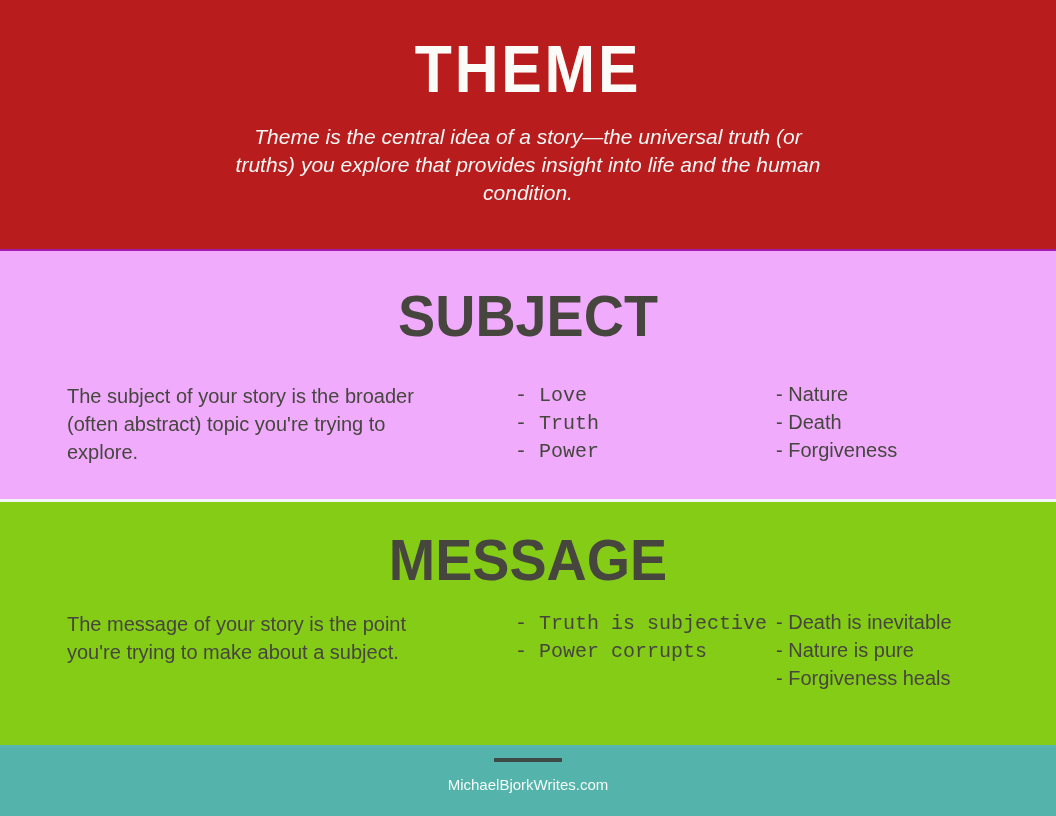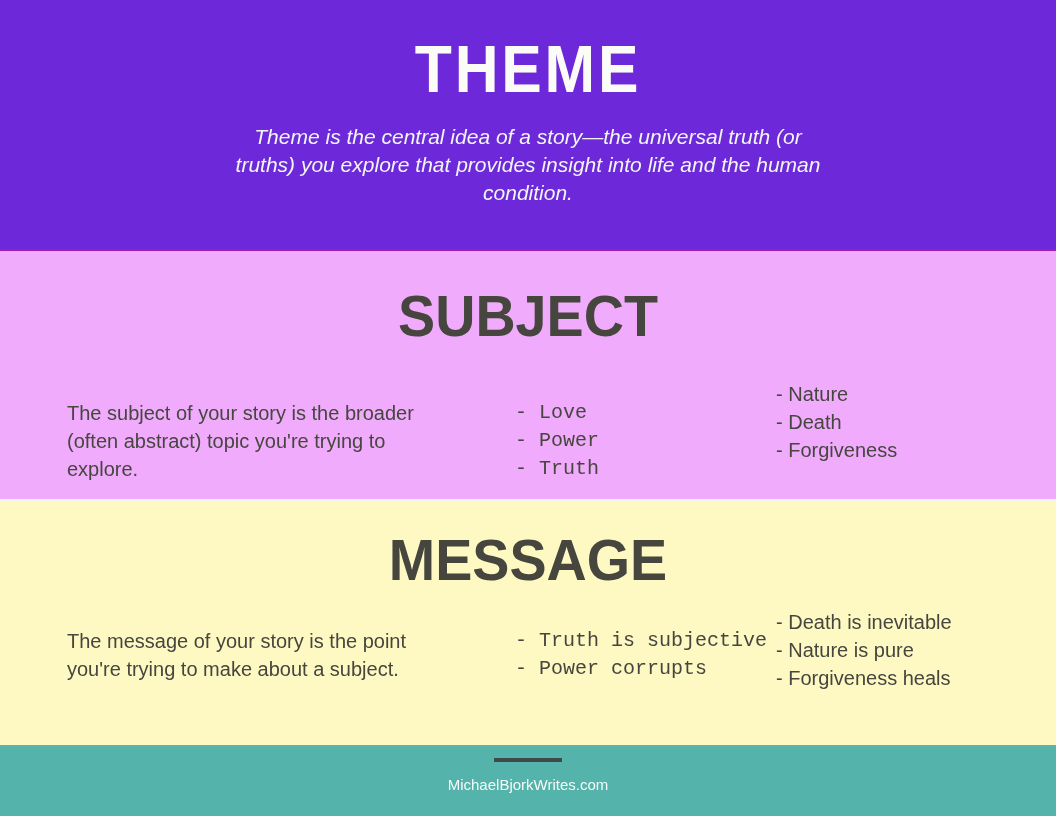--- a/index.html
+++ b/index.html
@@ -18,21 +18,21 @@
   .infographic {
     width: 1056px;
     height: 816px;
     position: relative;
     display: flex;
     flex-direction: column;
   }
 
   
   .band-theme {
-    background: #6d28d9;
+    background: #b91c1c;
     height: 249px;
     box-sizing: border-box;
     padding-top: 36px;
     text-align: center;
     position: relative;
   }
   .theme-title {
     color: #fbfbf7;
     font-size: 66px;
     font-weight: 700;
@@ -68,41 +68,41 @@
     margin: 0;
     text-align: center;
     position: absolute;
     width: 100%;
     transform: scaleX(0.96);
   }
   .band-subject .section-title { top: 36px; }
 
   
   .band-message {
-    background: #fef9c3;
+    background: #84cc16;
     height: 246px;
     box-sizing: border-box;
     position: relative;
     border-top: 3px solid #f0f6f3;
   }
   .band-message .section-title { top: 29px; }
 
   
   .cols {
     position: absolute;
     left: 0;
     width: 100%;
     display: block;
   }
   .band-subject .cols { top: 131px; }
   .band-message .cols { top: 108px; }
 
   .col {
     position: absolute;
-    top: 17px;
+    top: 0;
     color: #46463f;
     font-size: 20px;
     line-height: 28px;
     font-weight: 400;
   }
   .col p { margin: 0; }
   .col-desc  { left: 67px;  width: 360px; }
   .col-list1 { left: 515px; width: 270px; font-family: Liberation Mono, monospace; }
   .col-list2 { left: 776px; width: 250px; top: -2px; }
 
@@ -142,22 +142,22 @@
   </section>
 
   <section class="band-subject">
     <h2 class="section-title">SUBJECT</h2>
     <div class="cols">
       <div class="col col-desc">
         <p>The subject of your story is the broader (often abstract) topic you're trying to explore.</p>
       </div>
       <div class="col col-list1">
         <p>- Love</p>
+        <p>- Truth</p>
         <p>- Power</p>
-        <p>- Truth</p>
       </div>
       <div class="col col-list2">
         <p>- Nature</p>
         <p>- Death</p>
         <p>- Forgiveness</p>
       </div>
     </div>
   </section>
 
   <section class="band-message">

